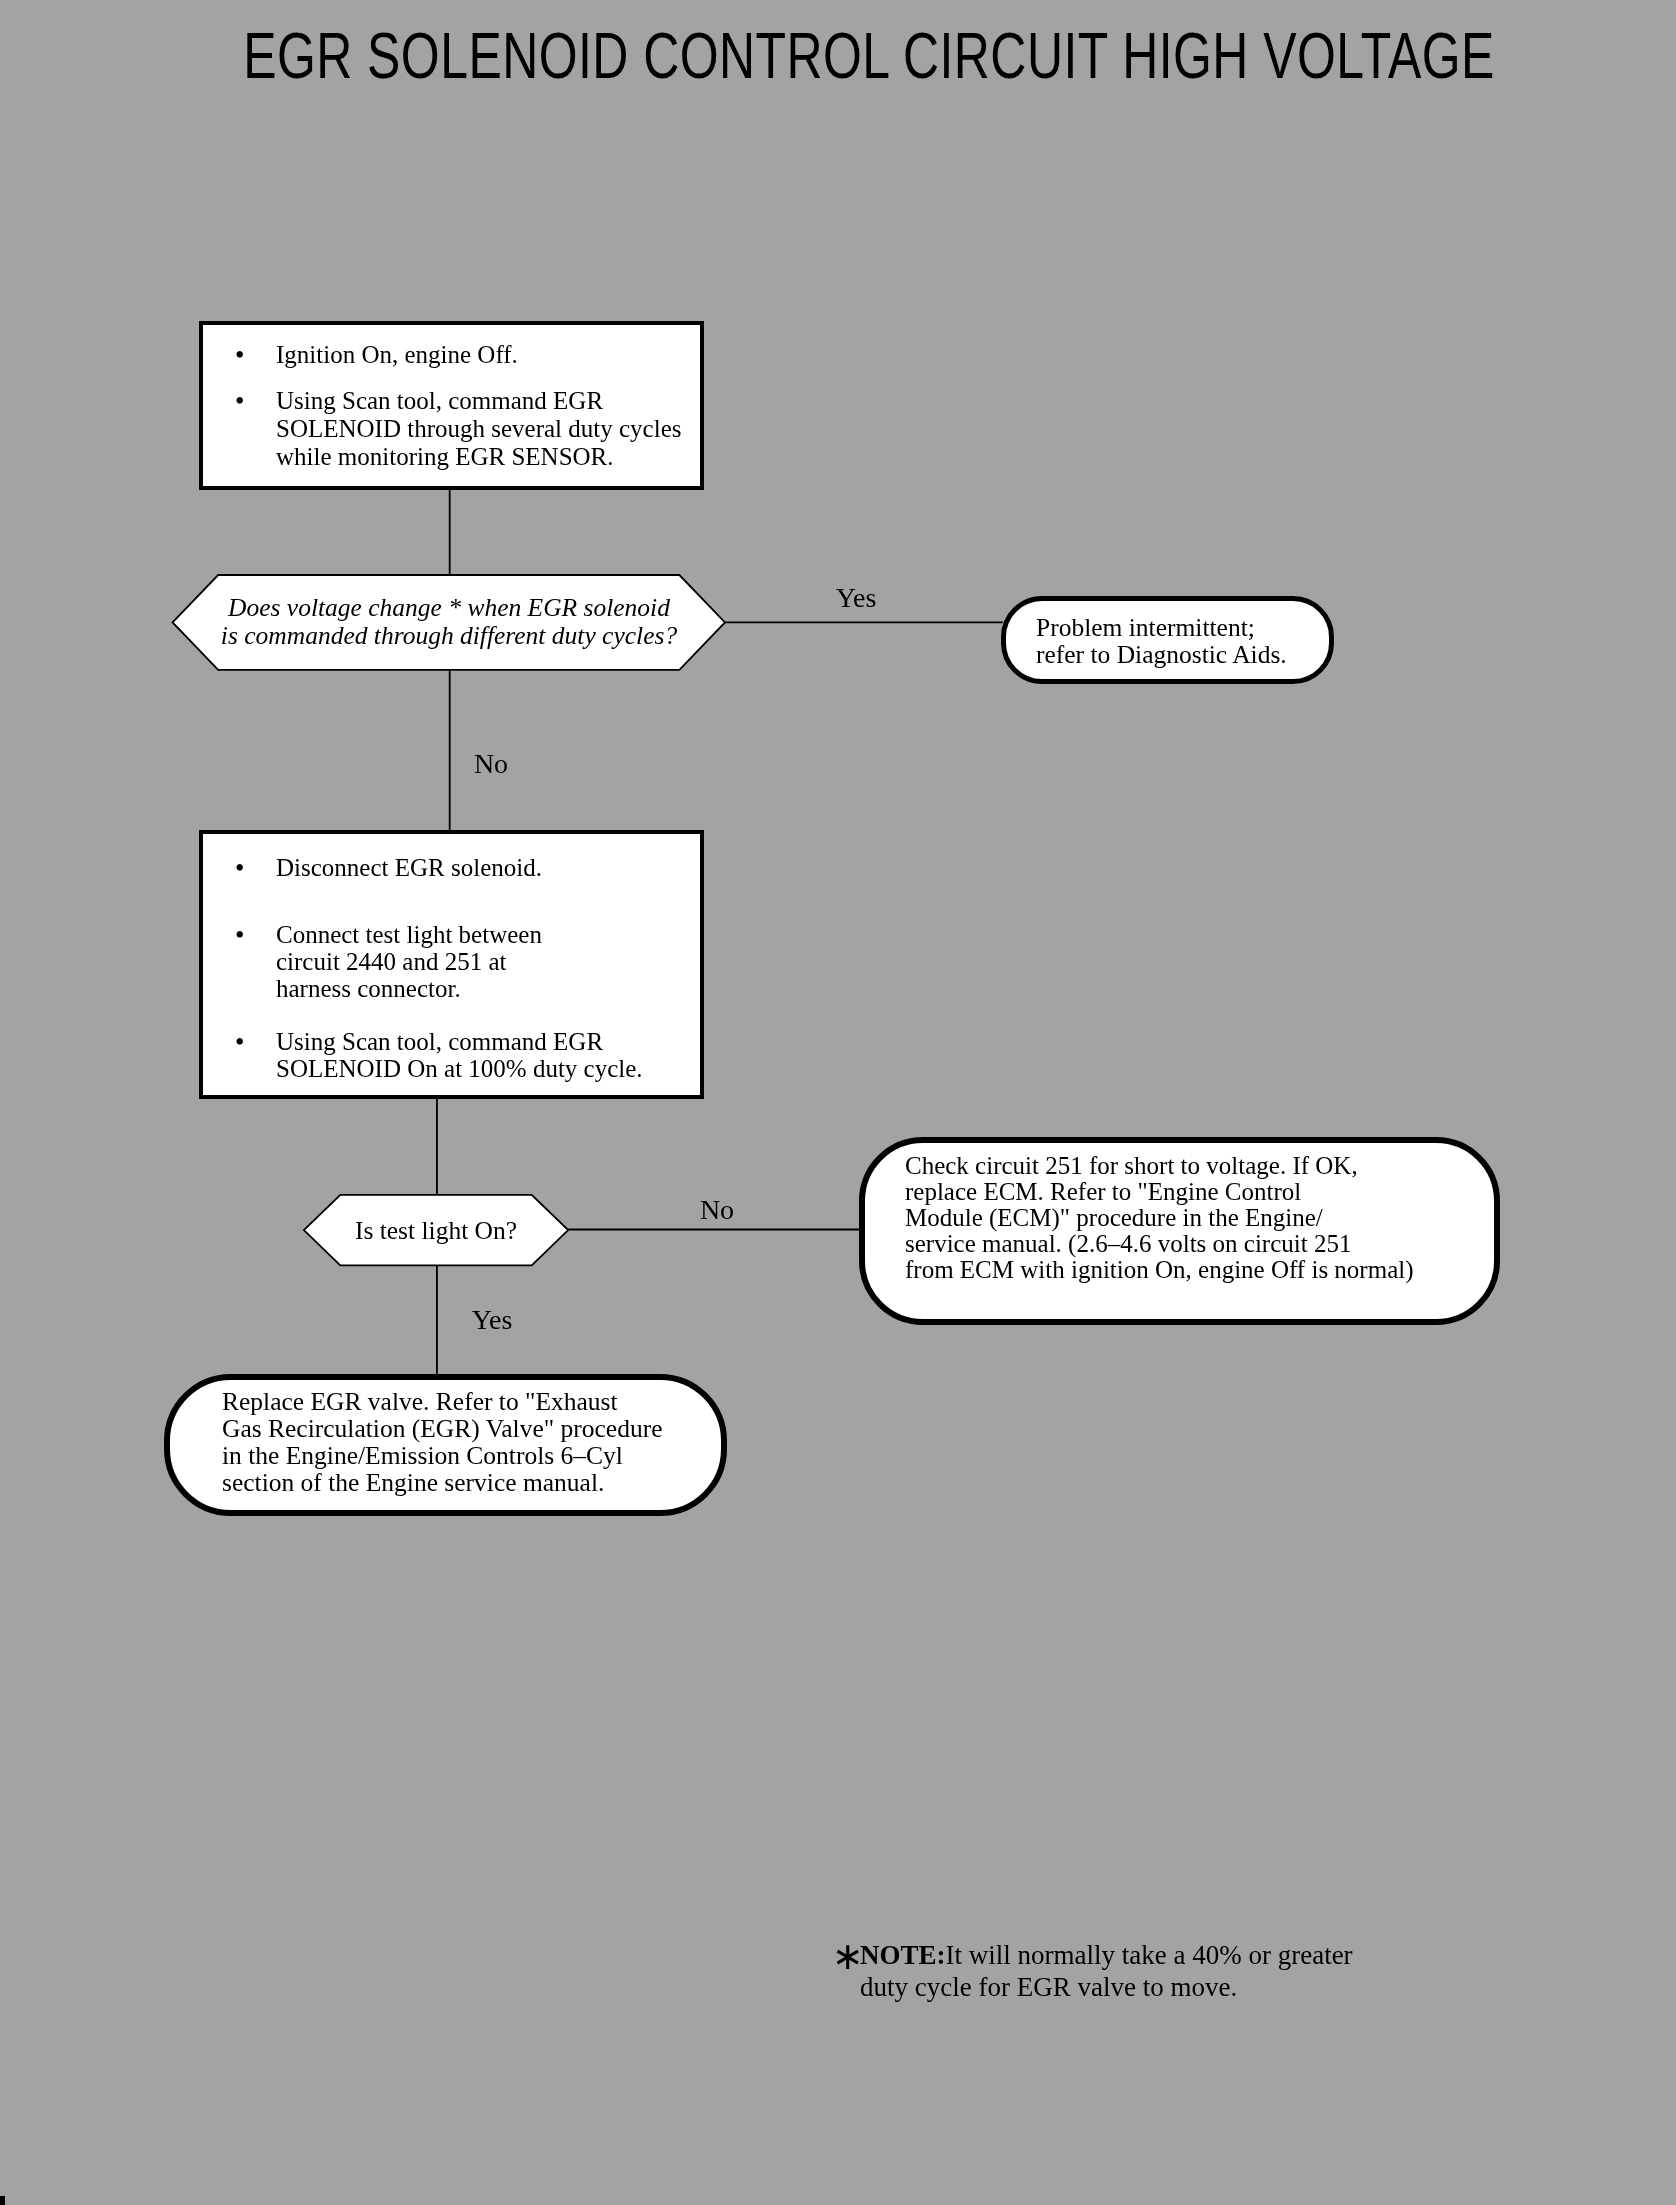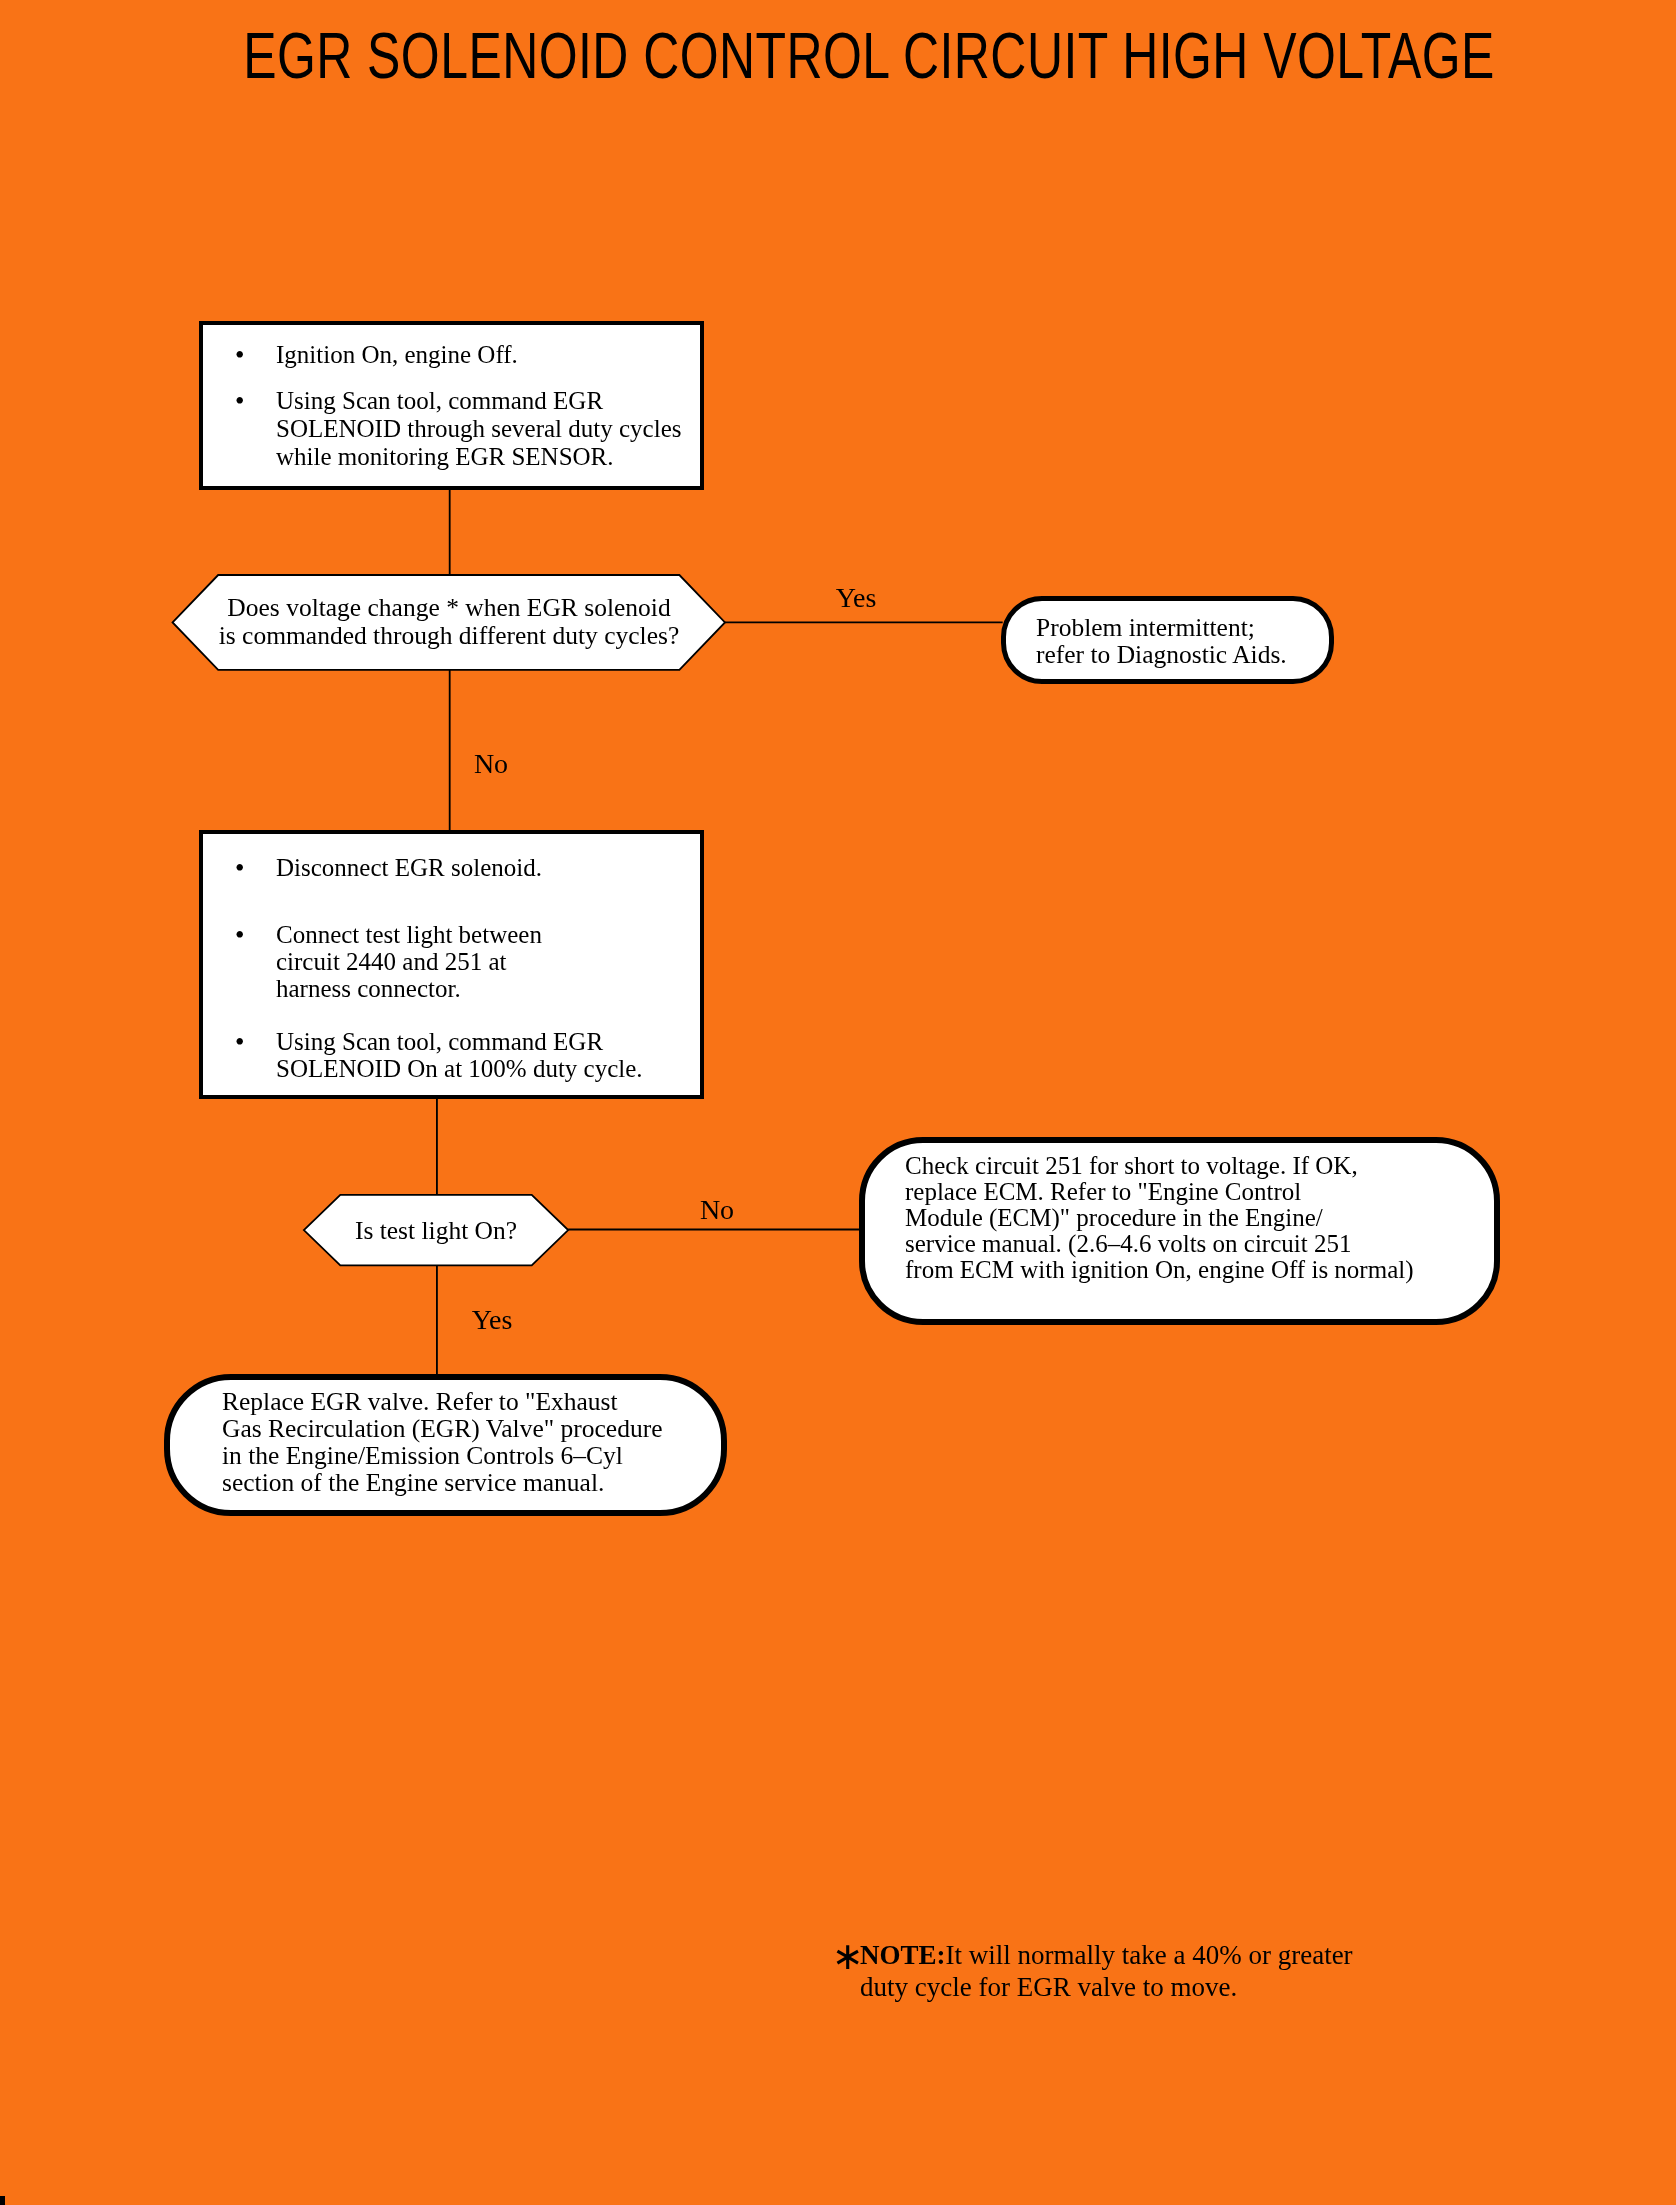--- a/index.html
+++ b/index.html
@@ -1,20 +1,20 @@
 <!DOCTYPE html>
 <html style="font-size:9.7px"><head>
 <meta charset="utf-8">
 <style>
   html,body{margin:0;padding:0;background:#ffffff;}
   .stage{
     position:relative;
     width:1676px;
     height:2205px;
-    background:#f97316;
+    background:#a3a3a3;
     color:#000;
     font-family:"Liberation Serif", serif;
     overflow:hidden;
   }
   .page-title{
     position:absolute;
     top:20.7px;
     left:calc(50% + 31px);
     transform:translateX(-50%) scaleX(0.78);
     transform-origin:center;
@@ -90,21 +90,21 @@
         <span class="dot">•</span>
         <div class="blines">
           <div class="tline">Using Scan tool, command EGR</div>
           <div class="tline">SOLENOID through several duty cycles</div>
           <div class="tline">while monitoring EGR SENSOR.</div>
         </div>
       </div>
     </div>
   </div>
 
-  <div class="hex-text" style="left:449px;top:594px;">
+  <div class="hex-text" style="left:449px;top:594px;font-style:italic;">
     <div class="tline">Does voltage change * when EGR solenoid</div>
     <div class="tline">is commanded through different duty cycles?</div>
   </div>
 
   <span class="edge-label" style="left:856px;top:598px;">Yes</span>
   <span class="edge-label" style="left:491px;top:764px;">No</span>
 
   <div class="node round round1" style="left:1001px;top:596px;width:333px;height:88px;">
     <div class="tline">Problem intermittent;</div>
     <div class="tline">refer to Diagnostic Aids.</div>

